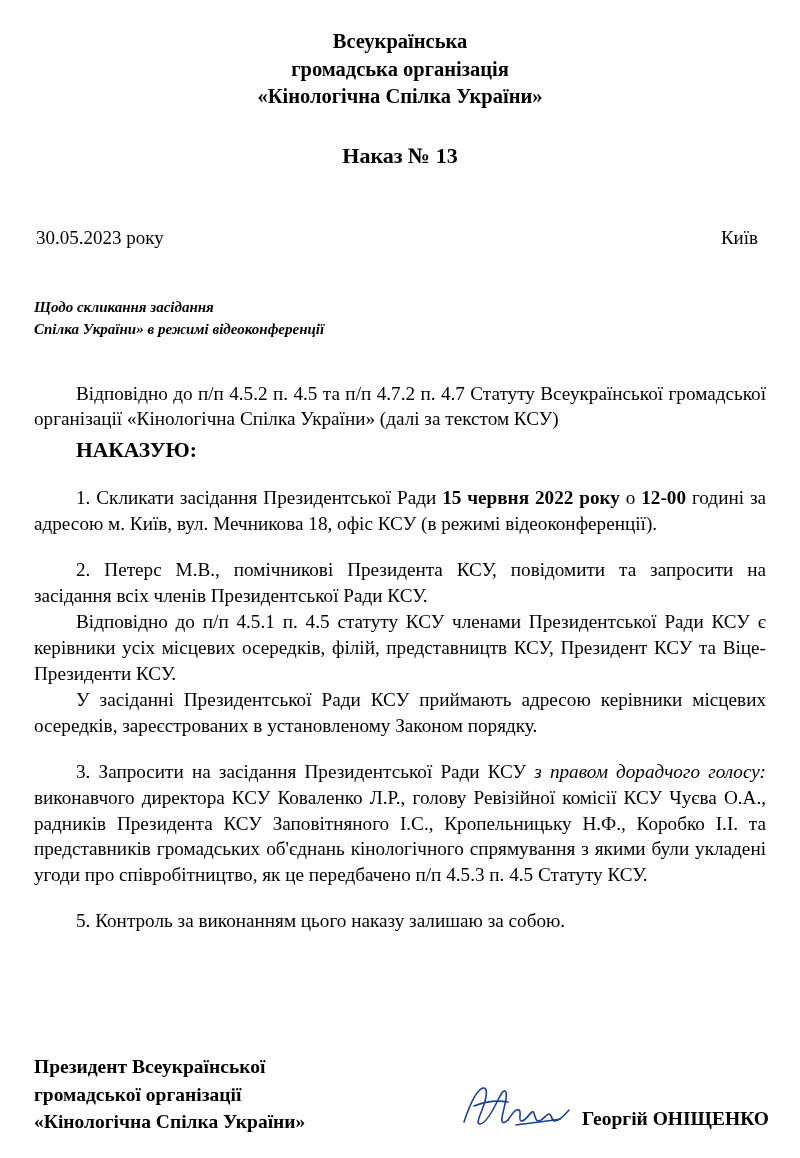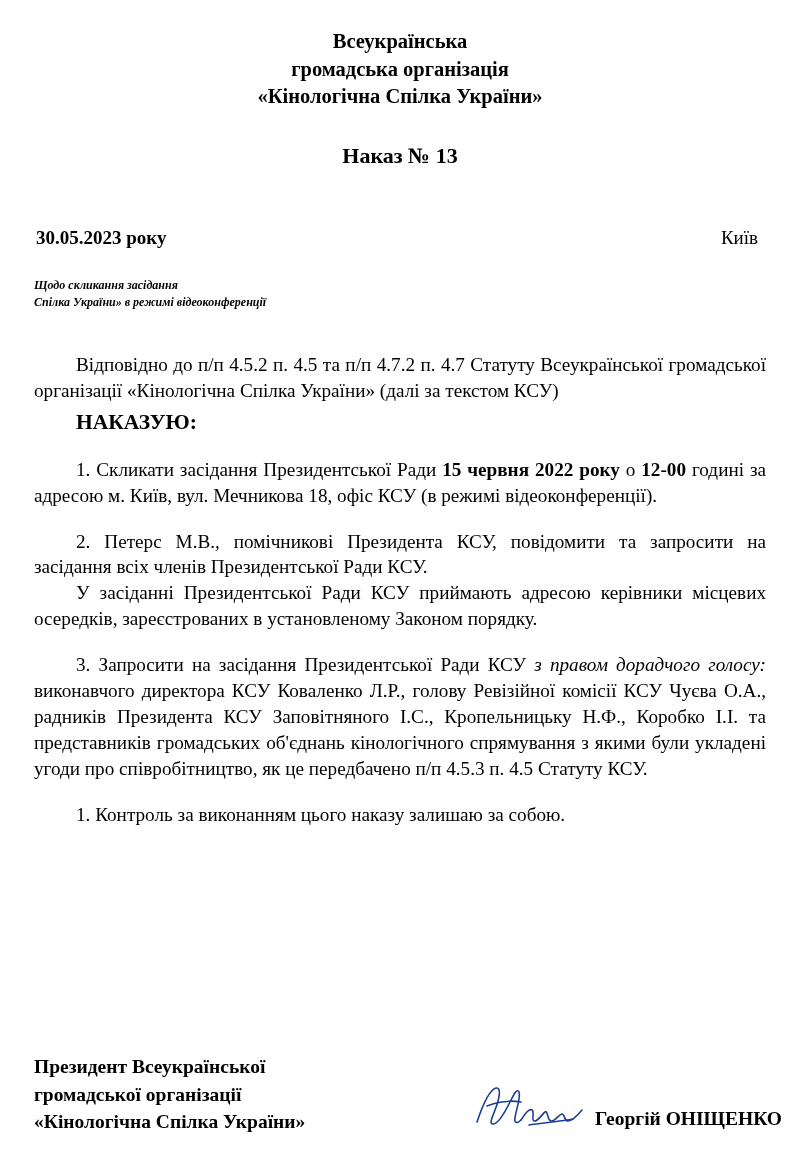--- a/index.html
+++ b/index.html
@@ -46,32 +46,31 @@
   
   .date-row {
     display: flex;
     justify-content: space-between;
     align-items: baseline;
     margin-top: 58px;
     font-size: 19px;
   }
   .date-row .date {
     padding-left: 2px;
-    font-weight: bold;
   }
   .date-row .city {
     padding-right: 8px;
   }
 
   
   .subject {
-    margin-top: 28px;
+    margin-top: 48px;
     font-style: italic;
     font-weight: bold;
-    font-size: 12px;
+    font-size: 15px;
     line-height: 1.45;
     width: 400px;
   }
   .subject .line { display: block; }
 
   
   .body-text {
     margin-top: 40px;
     font-size: 19.2px;
     line-height: 1.35;
@@ -94,21 +93,21 @@
     text-indent: 42px;
     margin-top: 4px !important;
   }
   b.strong { font-weight: bold; }
   i.ital { font-style: italic; }
 
   
   .sign-block {
     position: absolute;
     left: 34px;
-    right: 18px;
+    right: 31px;
     bottom: 22px;
   }
   .sign-row {
     display: flex;
     align-items: flex-end;
     justify-content: space-between;
   }
   .sign-left {
     font-weight: bold;
     font-size: 19.5px;
@@ -159,26 +158,27 @@
   <div class="body-text">
 
     <p class="indent">Відповідно до п/п 4.5.2 п. 4.5 та п/п 4.7.2 п. 4.7 Статуту Всеукраїнської громадської організації «Кінологічна Спілка України» (далі за текстом КСУ)</p>
 
     <p class="nakazuyu"><span>НАКАЗУЮ</span><span>:</span></p>
 
     <p class="indent gap-before-lg"><span>1. Скликати засідання Президентської Ради </span><b class="strong">15 червня 2022 року</b><span> о </span><b class="strong">12-00</b><span> годині за адресою м. Київ, вул. Мечникова 18, офіс КСУ (в режимі відеоконференції).</span></p>
 
     <p class="indent gap-before-lg">2. Петерс М.В., помічникові Президента КСУ, повідомити та запросити на засідання всіх членів Президентської Ради КСУ.</p>
 
+    <p class="indent">Відповідно до п/п 4.5.1 п. 4.5 статуту КСУ членами Президентської Ради КСУ є керівники усіх місцевих осередків, філій, представництв КСУ, Президент КСУ та Віце-Президенти КСУ.</p>
 
     <p class="indent">У засіданні Президентської Ради КСУ приймають адресою керівники місцевих осередків, зареєстрованих в установленому Законом порядку.</p>
 
     <p class="indent gap-before-lg"><span>3. Запросити на засідання Президентської Ради КСУ </span><i class="ital">з правом дорадчого голосу:</i><span> виконавчого директора КСУ Коваленко Л.Р., голову Ревізійної комісії КСУ Чуєва О.А., радників Президента КСУ Заповітняного І.С., Кропельницьку Н.Ф., Коробко І.І. та представників громадських об'єднань кінологічного спрямування з якими були укладені угоди про співробітництво, як це передбачено п/п 4.5.3 п. 4.5 Статуту КСУ.</span></p>
 
-    <p class="indent gap-before-lg">1. Контроль за виконанням цього наказу залишаю за собою.</p>
+    <p class="indent gap-before-lg">5. Контроль за виконанням цього наказу залишаю за собою.</p>
 
   </div>
 
   <div class="sign-block">
     <div class="sign-row">
       <div class="sign-left">
         <span class="line">Президент Всеукраїнської</span>
         <span class="line">громадської організації</span>
         <span class="line">«Кінологічна Спілка України»</span>
       </div>

